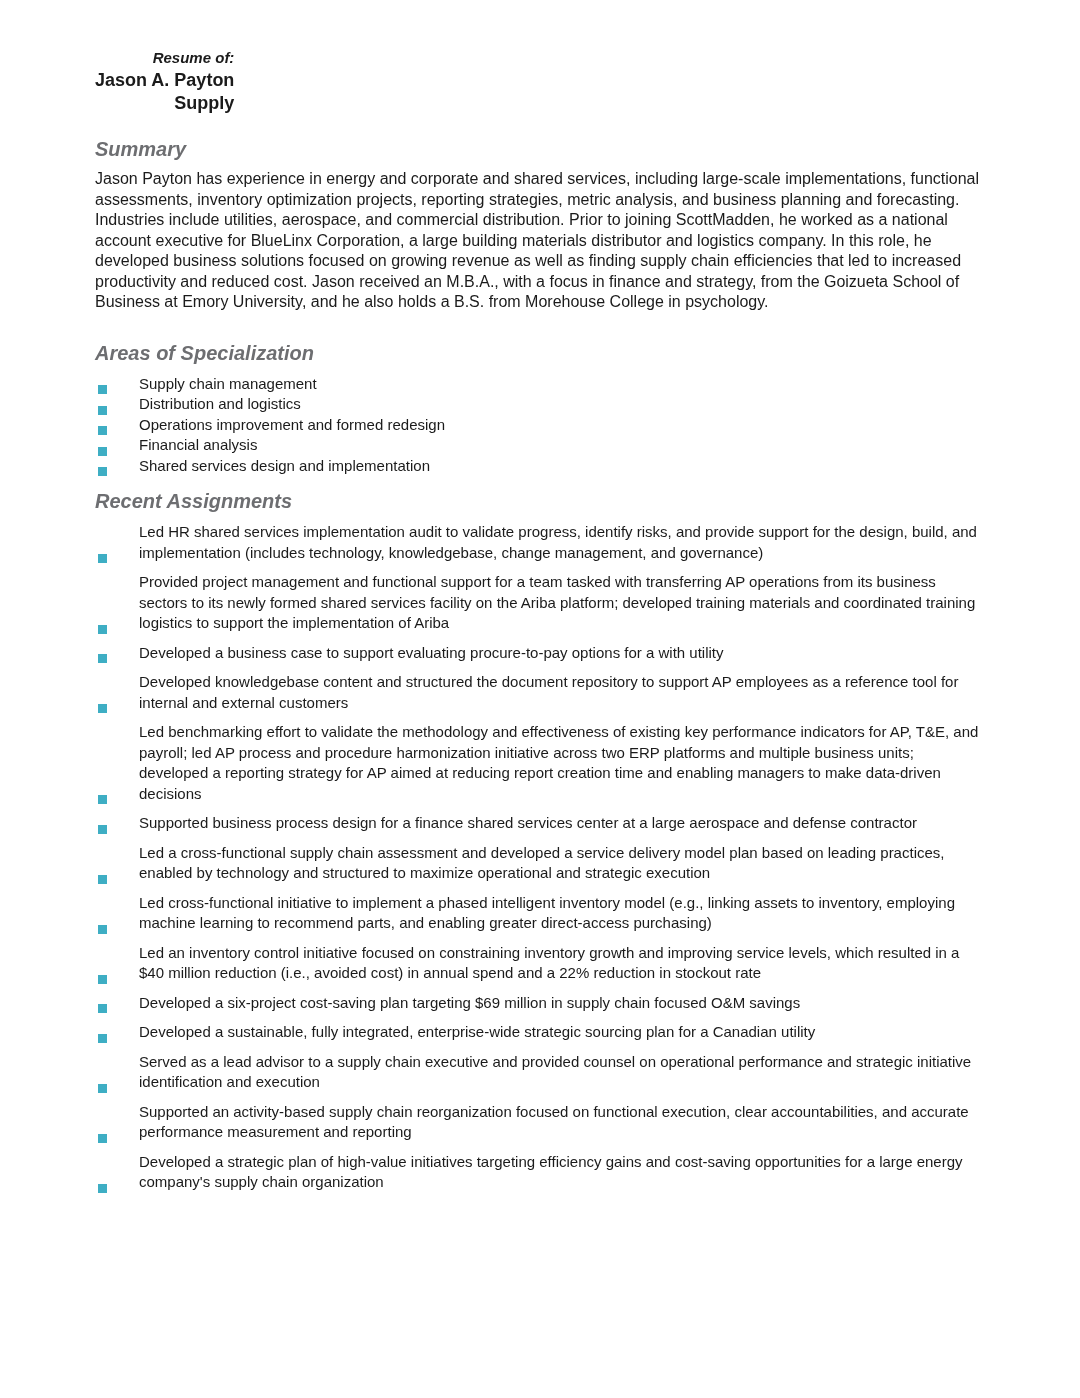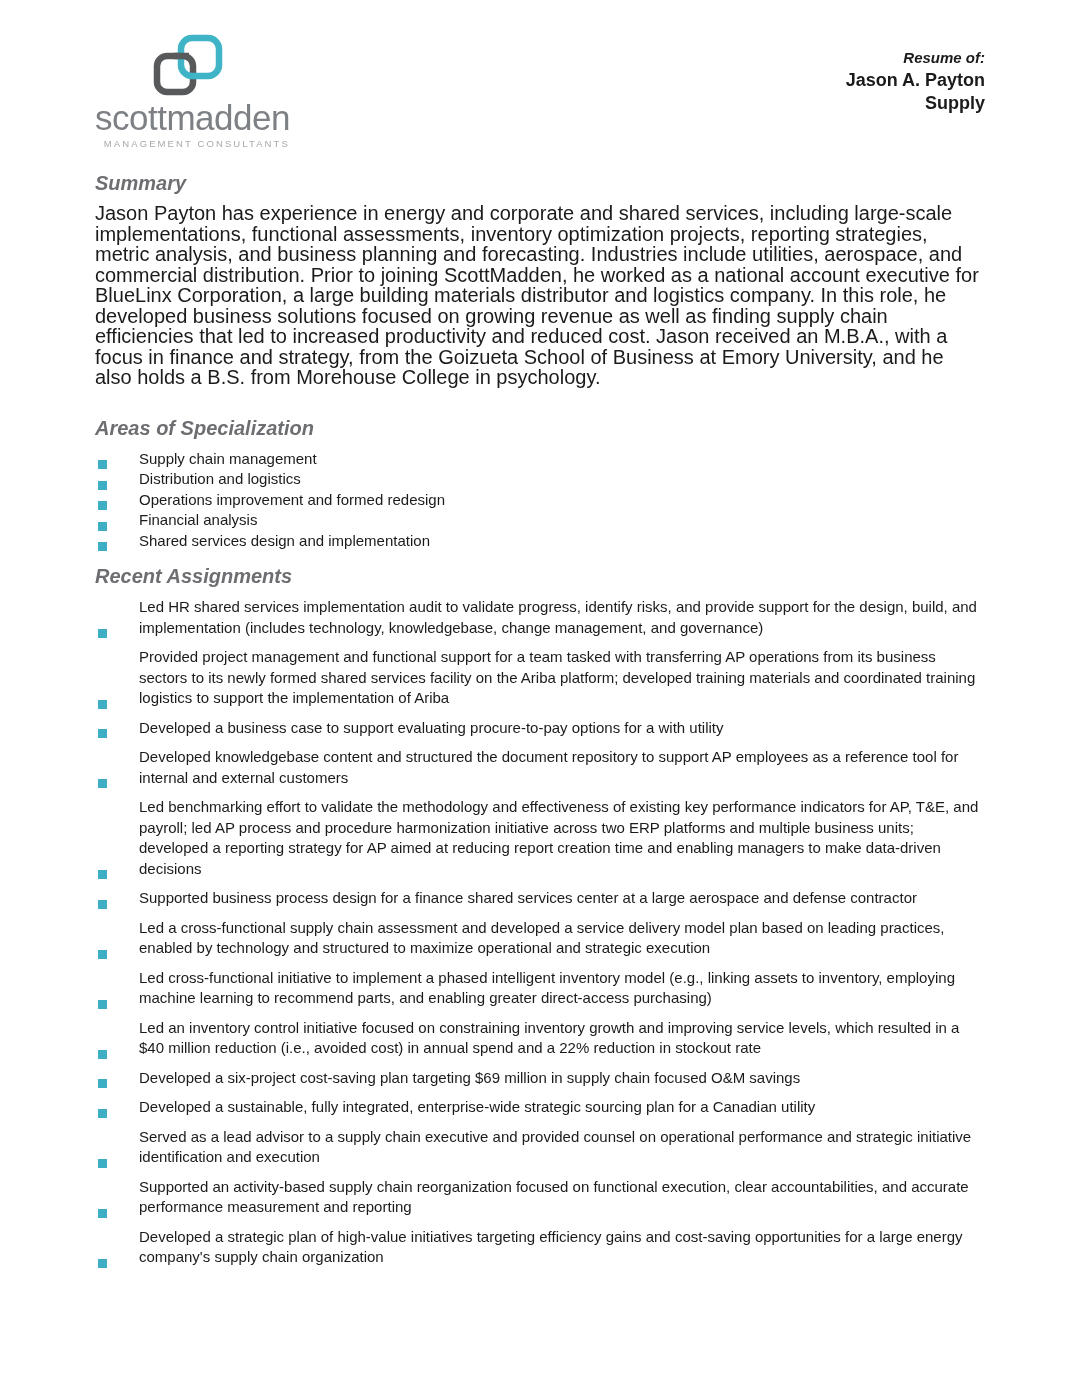--- a/index.html
+++ b/index.html
@@ -67,21 +67,21 @@
     font-size:20px;
     font-weight:bold;
     font-style:italic;
     line-height:20px;
   }
   .h-summary{margin-top:24px;}
   .h-areas{margin-top:30px;}
   .h-assignments{margin-top:15px;}
   .summary-text{
     margin-top:10px;
-    font-size:20px;
+    font-size:16px;
     line-height:20.5px;
   }
   ul.bullet-list{
     list-style:none;
     margin-top:11px;
   }
   ul.bullet-list li{
     display:flex;
     align-items:flex-end;
     gap:32px;
@@ -98,29 +98,20 @@
     background:var(--bullet);
   }
 </style>
 </head>
 <body>
 
 <div class="page">
 
   <div class="top-row">
 
-    <div class="logo">
-      <svg class="logo-icon" width="72" height="64" viewBox="0 0 72 64" aria-hidden="true">
-        <rect class="sq-dark" x="5" y="22" width="36" height="36" rx="10"></rect>
-        <rect class="sq-teal" x="29" y="4" width="38" height="38" rx="11"></rect>
-        <line class="sq-dark-line" x1="22" y1="22" x2="37" y2="22"></line>
-      </svg>
-      <div class="logo-wordmark">scottmadden</div>
-      <div class="logo-tagline">MANAGEMENT CONSULTANTS</div>
-    </div>
 
     <div class="resume-header">
       <div class="resume-of">Resume of:</div>
       <div class="resume-name">Jason A. Payton</div>
       <div class="resume-title">Supply</div>
     </div>
 
   </div>
 
   <div class="section-heading h-summary">Summary</div>

